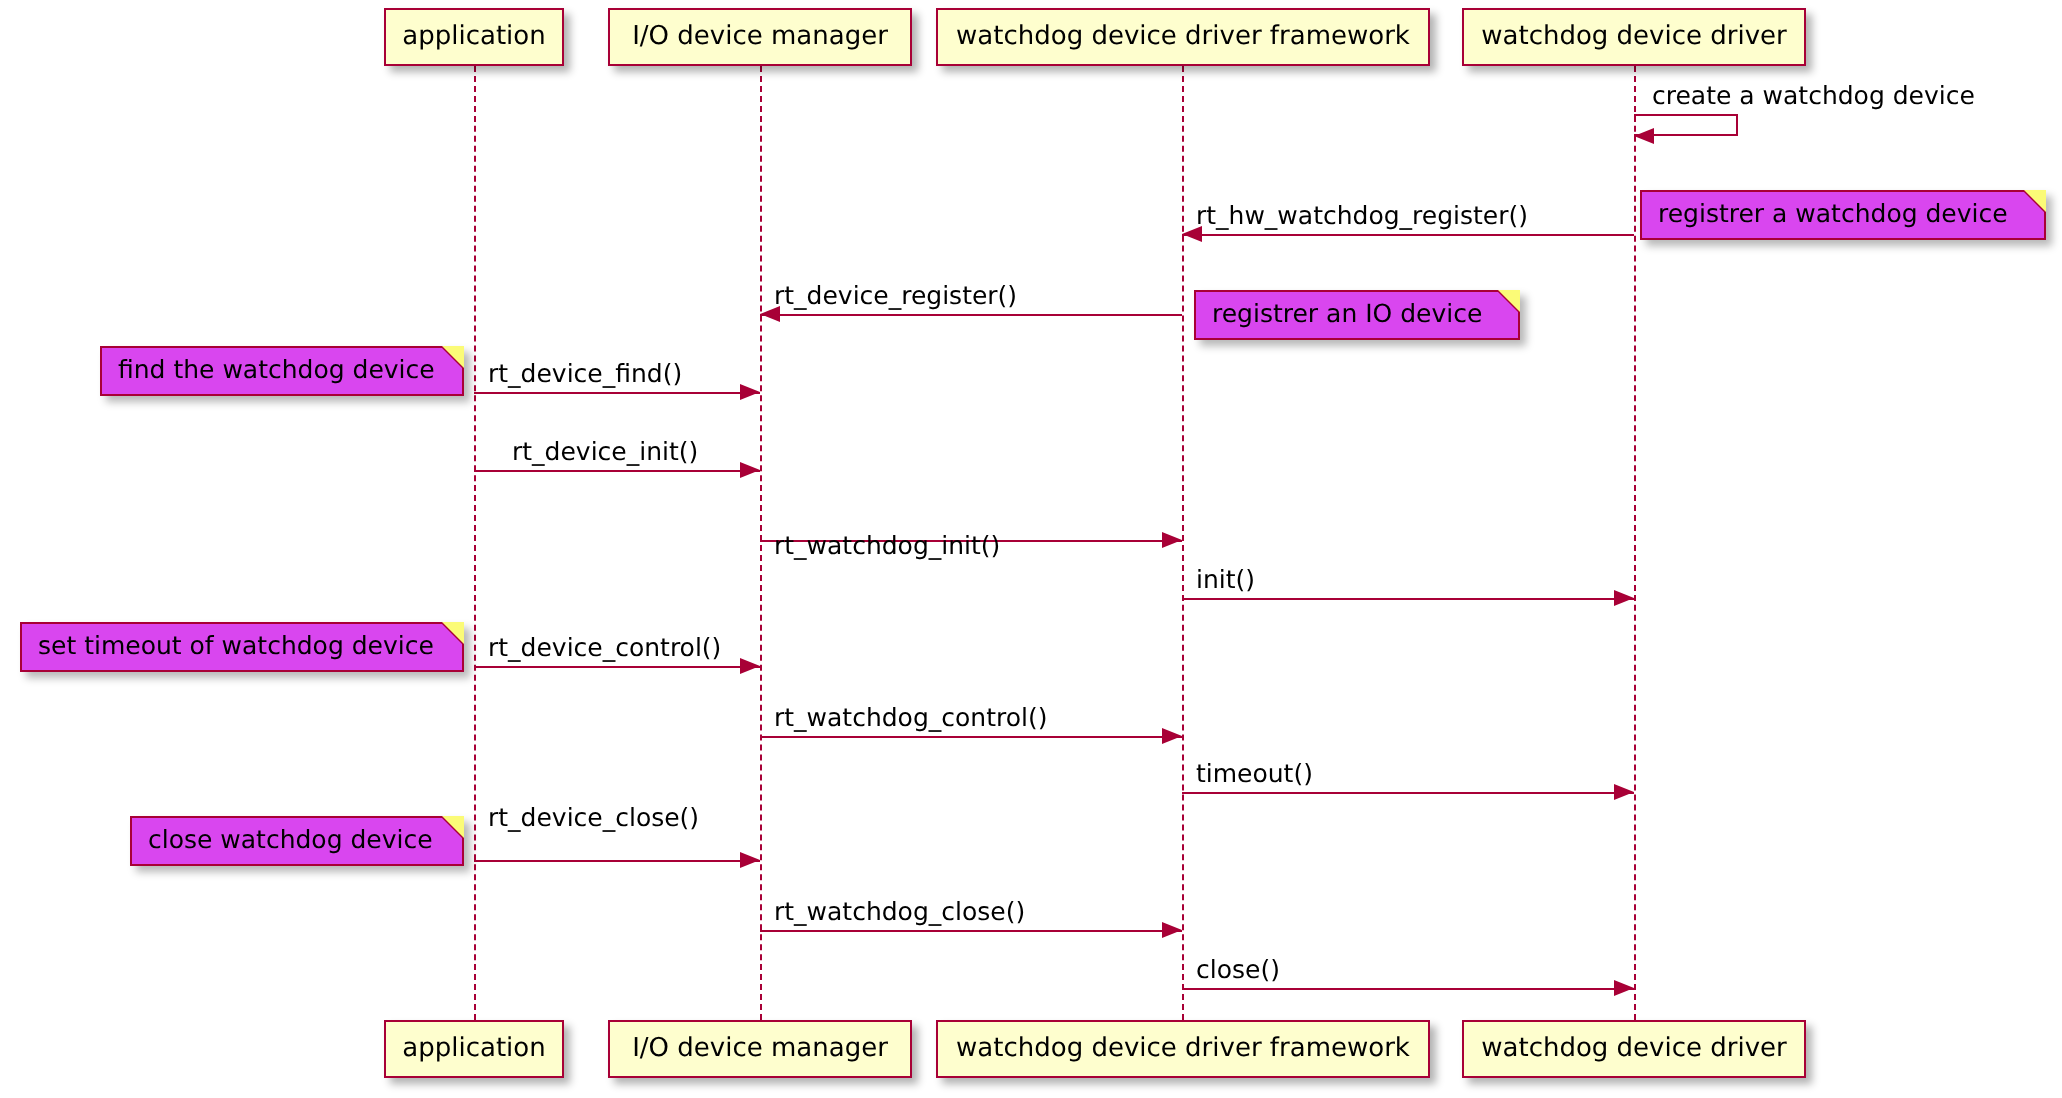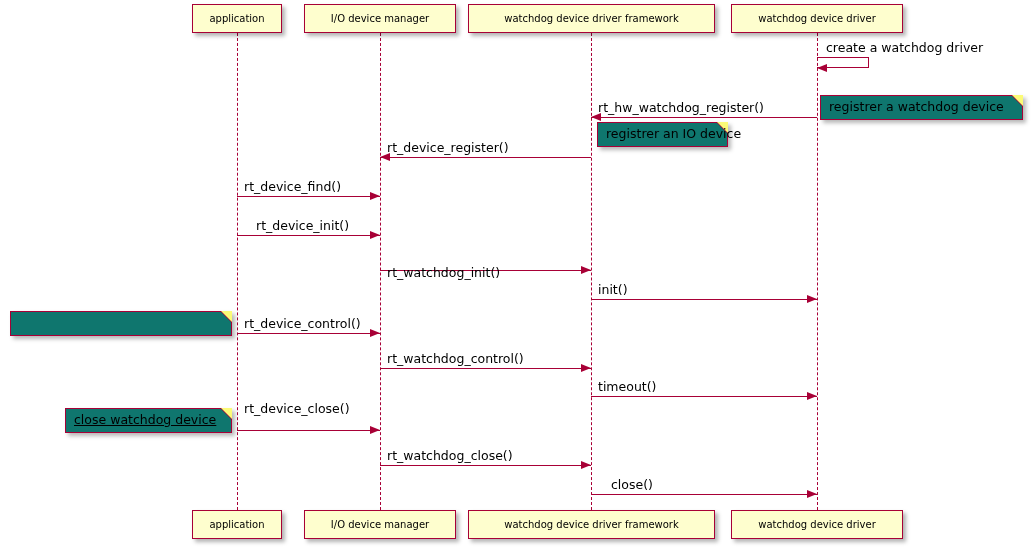--- a/index.html
+++ b/index.html
@@ -18,21 +18,21 @@
     overflow: hidden;
   }
 
   
   .participant {
     position: absolute;
     box-sizing: border-box;
     background: #FEFECE;
     border: 1.5px solid #A80036;
     color: #000000;
-    font-size: 10px;
+    font-size: 13px;
     line-height: 1;
     display: flex;
     align-items: center;
     justify-content: center;
     white-space: nowrap;
     box-shadow: 3px 3px 4px rgba(0,0,0,0.30);
     z-index: 5;
   }
 
   
@@ -82,21 +82,21 @@
     border-top: 1.4px solid #A80036;
     border-right: 1.4px solid #A80036;
     border-bottom: 1.4px solid #A80036;
     z-index: 3;
   }
 
   
   .note {
     position: absolute;
     box-sizing: border-box;
-    background: #0f766e;
+    background: #d946ef;
     border: 1.3px solid #A80036;
     color: #000000;
     font-size: 12.5px;
     line-height: 1;
     display: flex;
     align-items: center;
     padding: 0 8px;
     white-space: nowrap;
     box-shadow: 3px 3px 4px rgba(0,0,0,0.28);
     z-index: 6;
@@ -148,21 +148,21 @@
       <span>I/O device manager</span>
     </div>
     <div class="participant" style="left: 468px; top: 510px; width: 247px; height: 29px;">
       <span>watchdog device driver framework</span>
     </div>
     <div class="participant" style="left: 731px; top: 510px; width: 172px; height: 29px;">
       <span>watchdog device driver</span>
     </div>
     <div class="self-loop" style="left: 817px; top: 57px; width: 52px; height: 11px;"></div>
     <div class="arrow-head left" style="left: 817px; top: 63.5px;"></div>
-    <div class="msg-label" style="left: 826px; top: 42px;">create a watchdog driver</div>
+    <div class="msg-label" style="left: 826px; top: 42px;">create a watchdog device</div>
     <div class="msg-line" style="left: 591px; top: 117px; width: 226px;"></div>
     <div class="arrow-head left" style="left: 591px; top: 113px;"></div>
     <div class="msg-label" style="left: 598px; top: 102px;">rt_hw_watchdog_register()</div>
     <div class="msg-line" style="left: 380px; top: 157px; width: 211px;"></div>
     <div class="arrow-head left" style="left: 380px; top: 153px;"></div>
     <div class="msg-label" style="left: 387px; top: 142px;">rt_device_register()</div>
     <div class="msg-line" style="left: 237px; top: 196px; width: 143px;"></div>
     <div class="arrow-head right" style="left: 370px; top: 192px;"></div>
     <div class="msg-label" style="left: 244px; top: 181px;">rt_device_find()</div>
     <div class="msg-line" style="left: 237px; top: 235px; width: 143px;"></div>
@@ -184,33 +184,39 @@
     <div class="arrow-head right" style="left: 807px; top: 392px;"></div>
     <div class="msg-label" style="left: 598px; top: 381px;">timeout()</div>
     <div class="msg-line" style="left: 237px; top: 430px; width: 143px;"></div>
     <div class="arrow-head right" style="left: 370px; top: 426px;"></div>
     <div class="msg-label" style="left: 244px; top: 403px;">rt_device_close()</div>
     <div class="msg-line" style="left: 380px; top: 465px; width: 211px;"></div>
     <div class="arrow-head right" style="left: 581px; top: 461px;"></div>
     <div class="msg-label" style="left: 387px; top: 450px;">rt_watchdog_close()</div>
     <div class="msg-line" style="left: 591px; top: 494px; width: 226px;"></div>
     <div class="arrow-head right" style="left: 807px; top: 490px;"></div>
-    <div class="msg-label" style="left: 598px; top: 479px; margin-left: 13px;">close()</div>
+    <div class="msg-label" style="left: 598px; top: 479px;">close()</div>
     <div class="note" style="left: 820px; top: 95px; width: 203px; height: 25px;">
       <span class="fold-edge"></span>
       <span class="fold"></span>
       <span class="note-text">registrer a watchdog device</span>
     </div>
-    <div class="note" style="left: 597px; top: 122px; width: 131px; height: 25px;">
+    <div class="note" style="left: 597px; top: 145px; width: 163px; height: 25px;">
       <span class="fold-edge"></span>
       <span class="fold"></span>
       <span class="note-text">registrer an IO device</span>
     </div>
+    <div class="note" style="left: 50px; top: 173px; width: 182px; height: 25px;">
+      <span class="fold-edge"></span>
+      <span class="fold"></span>
+      <span class="note-text">find the watchdog device</span>
+    </div>
     <div class="note" style="left: 10px; top: 311px; width: 222px; height: 25px;">
       <span class="fold-edge"></span>
       <span class="fold"></span>
-    </div>
-    <div class="note" style="left: 65px; top: 408px; width: 167px; height: 25px; text-decoration: underline;">
+      <span class="note-text">set timeout of watchdog device</span>
+    </div>
+    <div class="note" style="left: 65px; top: 408px; width: 167px; height: 25px;">
       <span class="fold-edge"></span>
       <span class="fold"></span>
       <span class="note-text">close watchdog device</span>
     </div>
   </div>
 
 </body></html>

